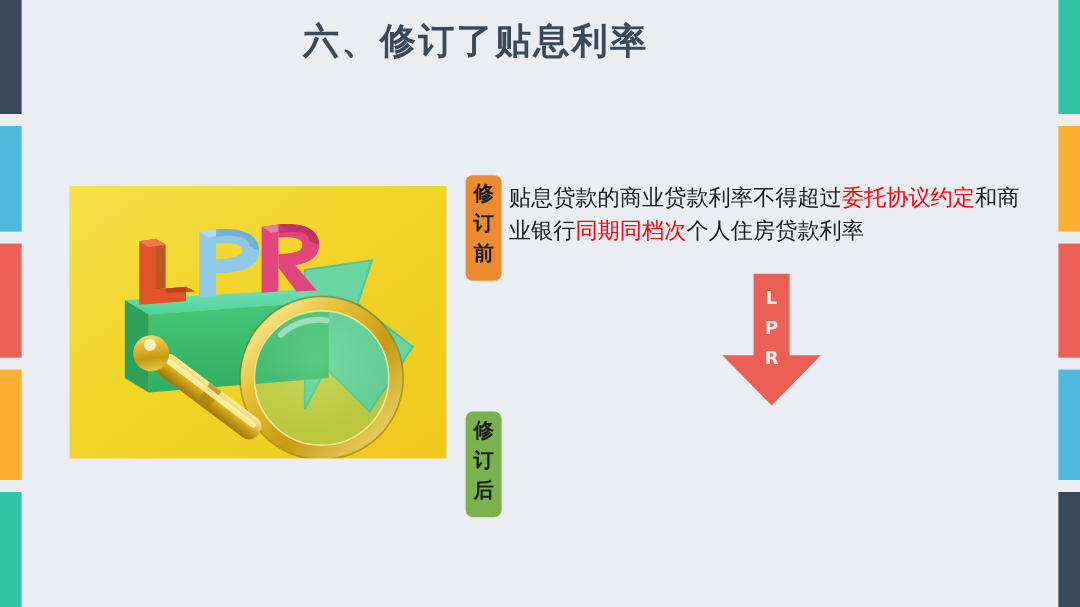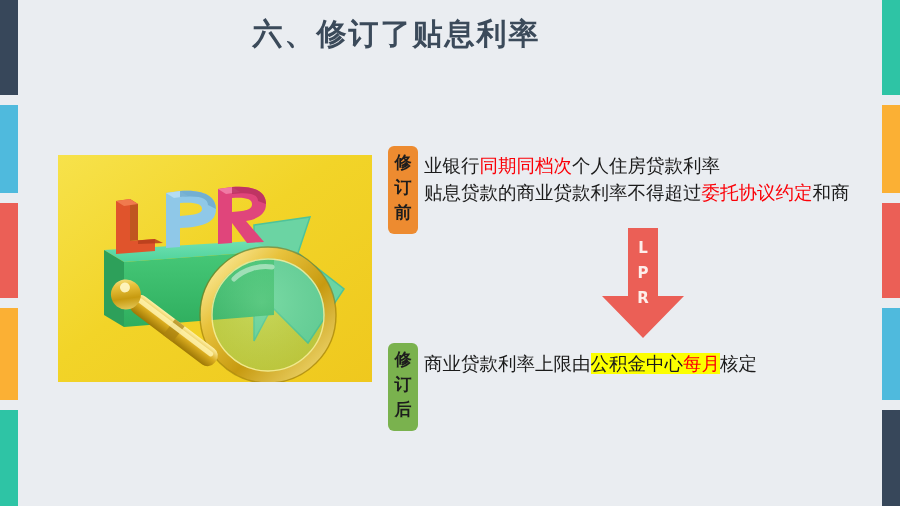--- a/index.html
+++ b/index.html
@@ -224,41 +224,38 @@
   </div>
 
   <div class="badge badge-before" style="background: rgb(237, 139, 48);">
     <span>修</span>
     <span>订</span>
     <span>前</span>
   </div>
 
   <div class="para para-before">
     <div>
+      <span>贴息贷款的商业贷款利率不得超过</span><span class="r">委托协议约定</span><span>和商</span>
+    </div>
+    <div>
       <span>业银行</span><span class="r">同期同档次</span><span>个人住房贷款利率</span>
-    </div>
-    <div>
-      <span>贴息贷款的商业贷款利率不得超过</span><span class="r">委托协议约定</span><span>和商</span>
     </div>
   </div>
 
   <svg class="arrow" viewBox="0 0 110 112">
     <path d="M40 0 L70 0 L70 68 L96 68 L55 110 L14 68 L40 68 Z" fill="#eb5f56"></path>
   </svg>
   <div class="arrow-letters" style="color: rgb(253, 238, 234);">
     <span>L</span>
     <span>P</span>
     <span>R</span>
   </div>
 
   <div class="badge badge-after" style="background: rgb(122, 178, 78);">
     <span>修</span>
     <span>订</span>
     <span>后</span>
   </div>
 
   <div class="para para-after">
-    <div>
-      <span>商业贷款利率上限由</span><span class="hl">公积金中心</span><span class="hl r">每月</span><span>核定</span>
-    </div>
   </div>
 
 </div>
 
 </body></html>

